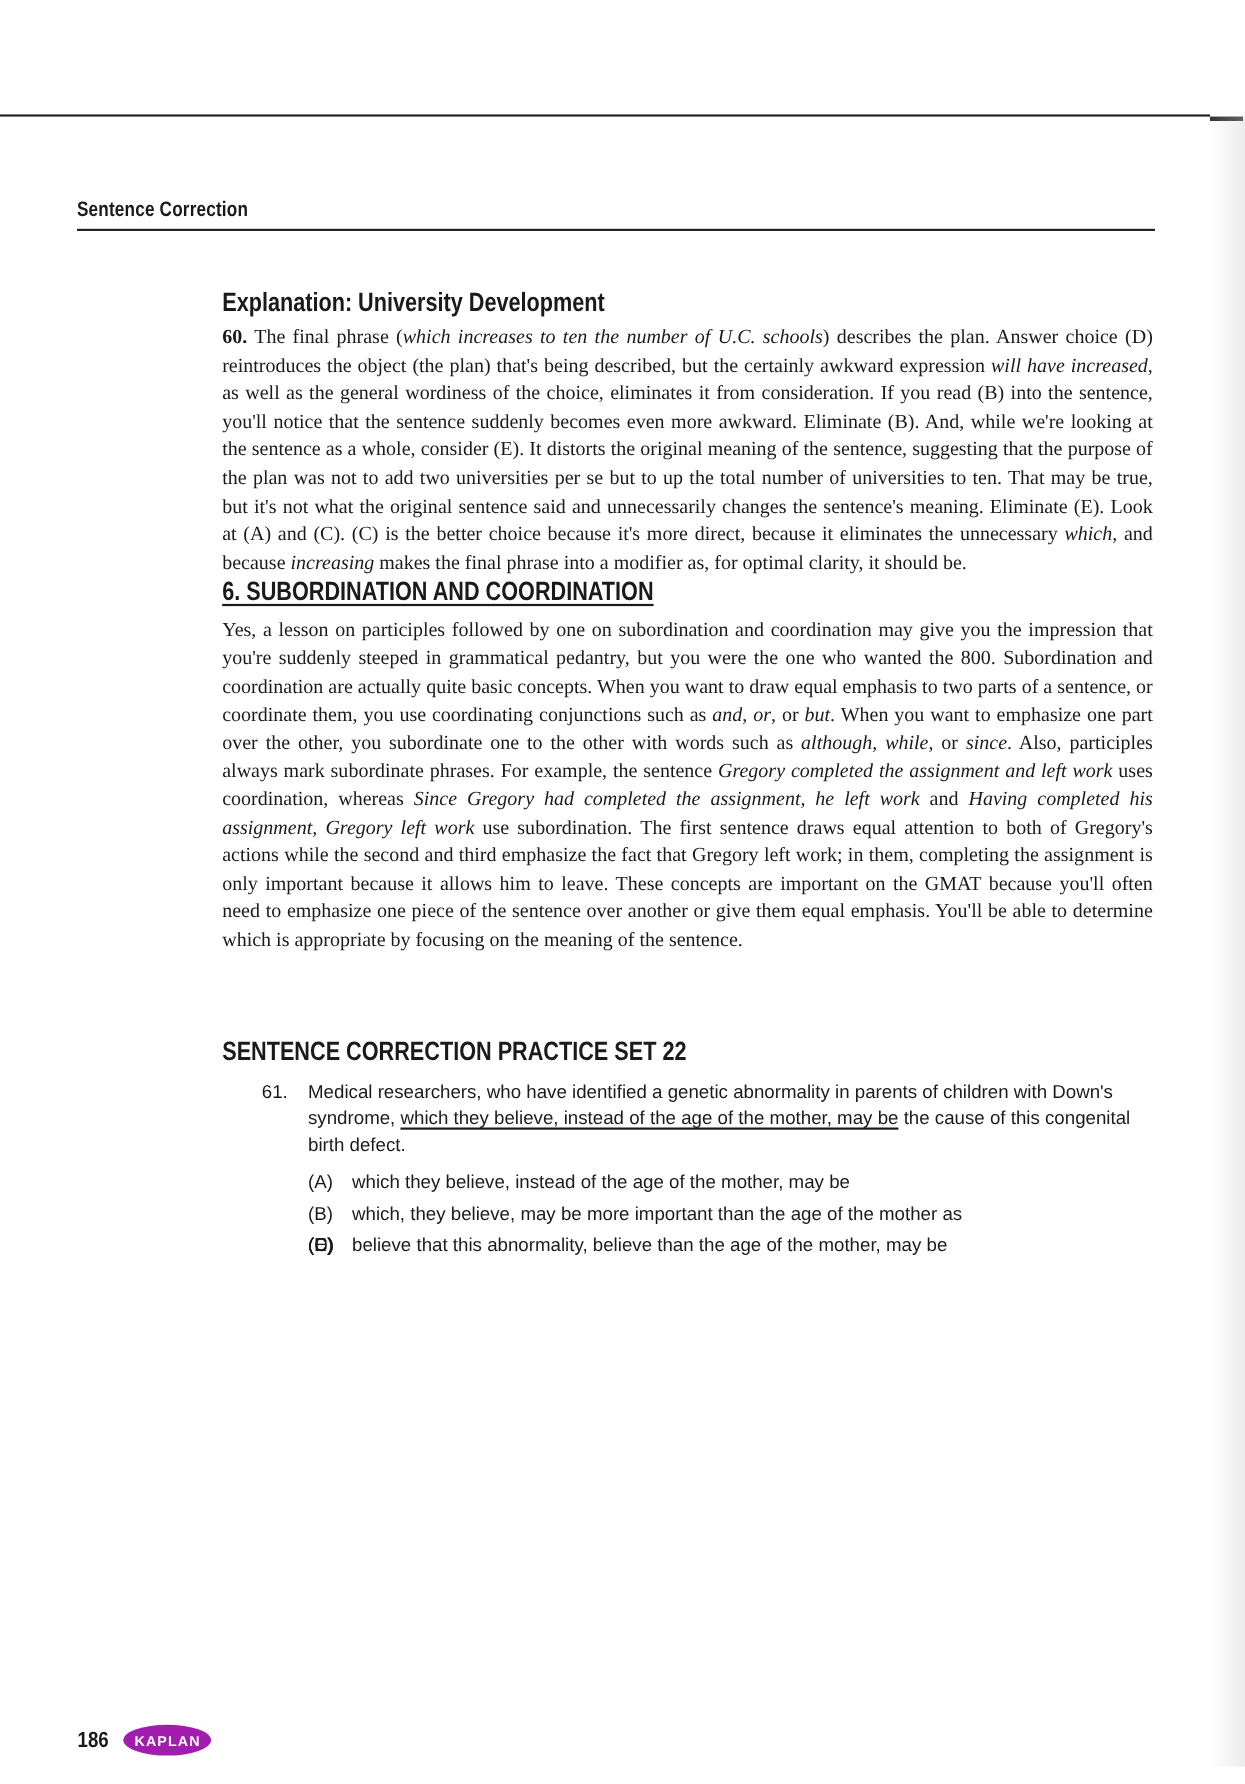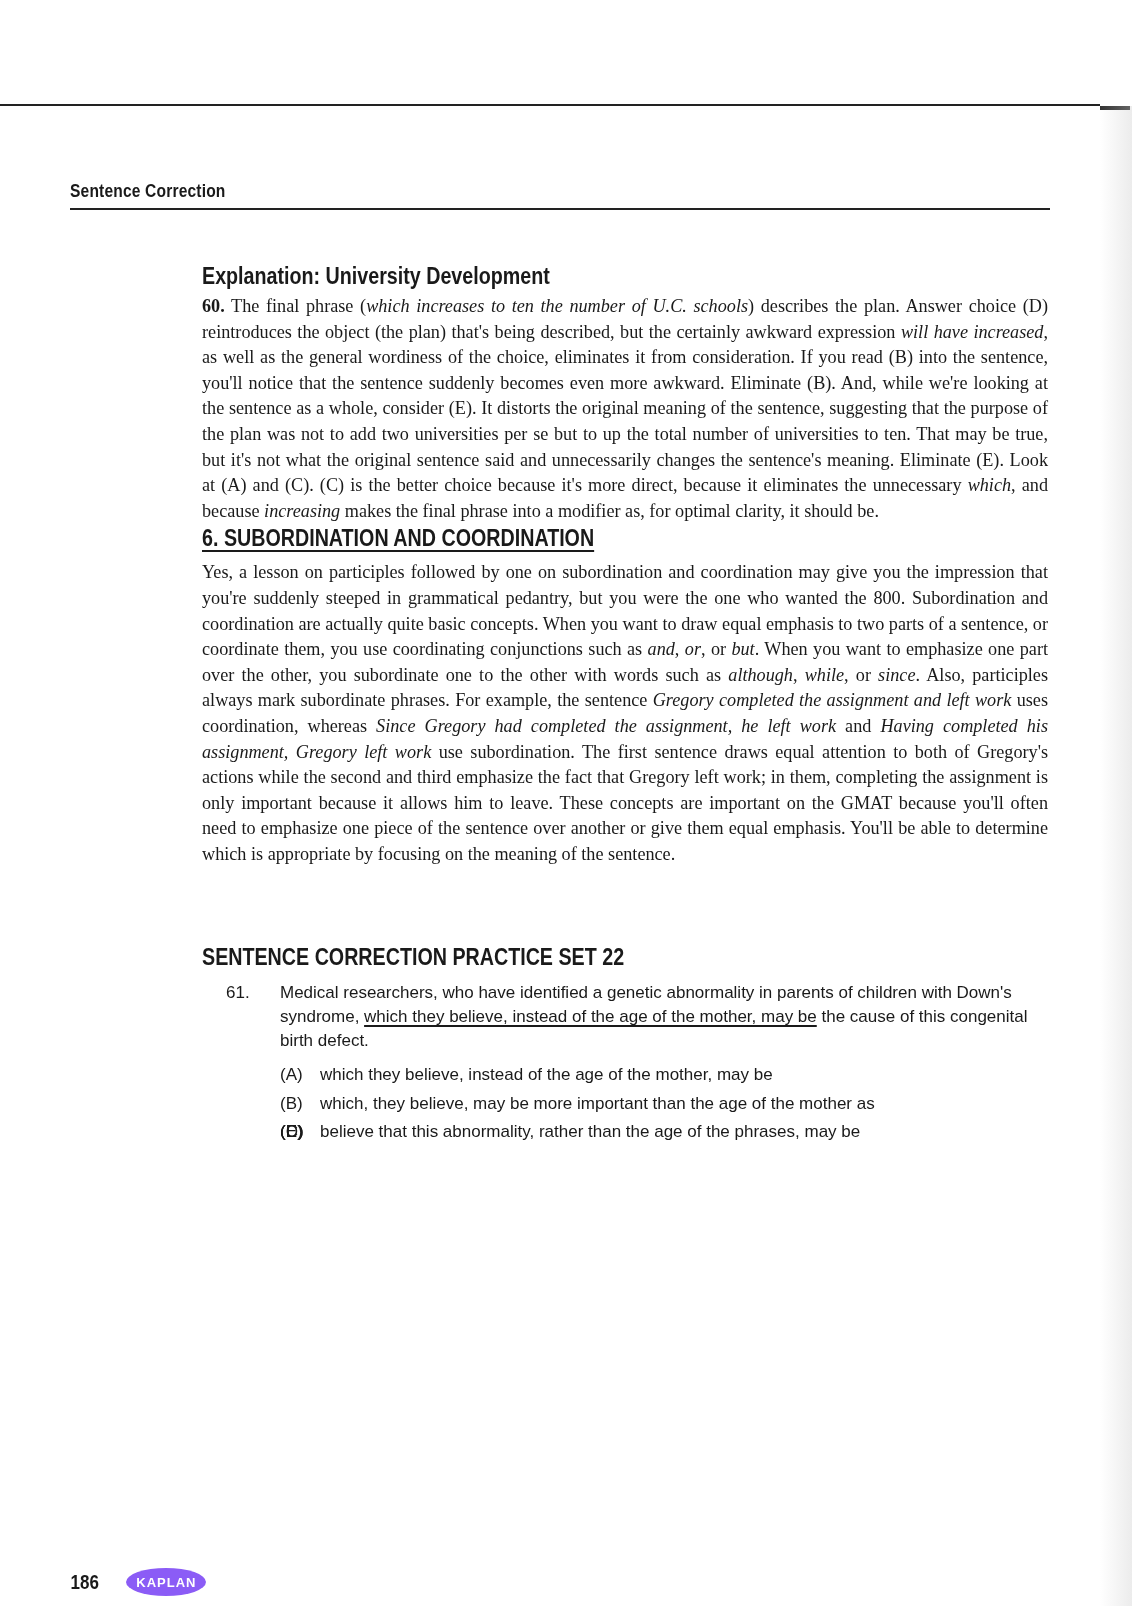--- a/index.html
+++ b/index.html
@@ -16,29 +16,29 @@
     transform:scaleX(0.82); transform-origin:left; white-space:nowrap; margin:0; }
   .body-text { font-family:"Liberation Serif", serif; font-size:18.2px; line-height:25.6px;
     text-align:justify; margin:4px 0 0 0; }
   .body-text i { font-style:italic; }
   .underline-title { text-decoration:underline; text-decoration-thickness:2px; text-underline-offset:4px; }
   .sec1 { margin-top:0; }
   .sec2 { }
   .sec3 { margin-top:76px; }
   .question { font-family:"Liberation Sans", sans-serif; font-size:17px; line-height:24px;
     margin:10px 0 0 0; padding-left:78px; position:relative; }
-  .q-num { position:absolute; left:24px; top:0; }
+  .q-num { position:absolute; left:36px; top:0; }
   .q-stem u { text-decoration-thickness:1.5px; text-underline-offset:3px; }
   .choices { list-style:none; margin:8px 0 0 0; padding:0 0 0 78px; font-family:"Liberation Sans", sans-serif;
     font-size:17px; line-height:28.5px; }
   .choice { position:relative; padding-left:40px; }
   .choice-letter { position:absolute; left:0; top:0; }
-  .footer { position:absolute; left:68px; top:1568px; display:flex; align-items:center; gap:25px; }
+  .footer { position:absolute; left:68px; top:1568px; display:flex; align-items:center; gap:11px; }
   .page-num { font-family:"Liberation Sans", sans-serif; font-weight:bold; font-size:20px; transform:scaleX(0.85); }
-  .logo { background:#8b5cf6; color:#fff; border-radius:50%; width:80px; height:28px; display:flex; align-items:center;
+  .logo { background:#a21caf; color:#fff; border-radius:50%; width:80px; height:28px; display:flex; align-items:center;
     justify-content:center; font-family:"Liberation Sans", sans-serif; font-weight:bold; font-size:13px; letter-spacing:1px; }
 </style>
 </head>
 <body>
 
 <div class="top-rule"></div>
 <div class="top-rule2"></div>
 <div class="edge"></div>
 
 <div class="running-head">Sentence Correction</div>
@@ -60,21 +60,21 @@
     <h2 class="section-title">SENTENCE CORRECTION PRACTICE SET 22</h2>
     <div class="question">
       <span class="q-num">61.</span>
       <span class="q-stem"><span>Medical researchers, who have identified a genetic abnormality in parents of children with Down's syndrome, </span><u>which they believe, instead of the age of the mother, may be</u><span> the cause of this congenital birth defect.</span></span>
     </div>
     <ul class="choices">
       <li class="choice"><span class="choice-letter">(A)</span><span>which they believe, instead of the age of the mother, may be</span></li>
       <li class="choice"><span class="choice-letter">(B)</span><span>which, they believe, may be more important than the age of the mother as</span></li>
       <li class="choice"><span class="choice-letter">(C)</span></li>
       <li class="choice"><span class="choice-letter">(D)</span></li>
-      <li class="choice"><span class="choice-letter">(E)</span><span>believe that this abnormality, rather than the age of the phrases, may be</span></li>
+      <li class="choice"><span class="choice-letter">(E)</span><span>believe that this abnormality, believe than the age of the mother, may be</span></li>
     </ul>
   </section>
 </div>
 
 <div class="footer">
   <span class="page-num">186</span>
   <span class="logo">KAPLAN</span>
 </div>
 
 </body></html>

